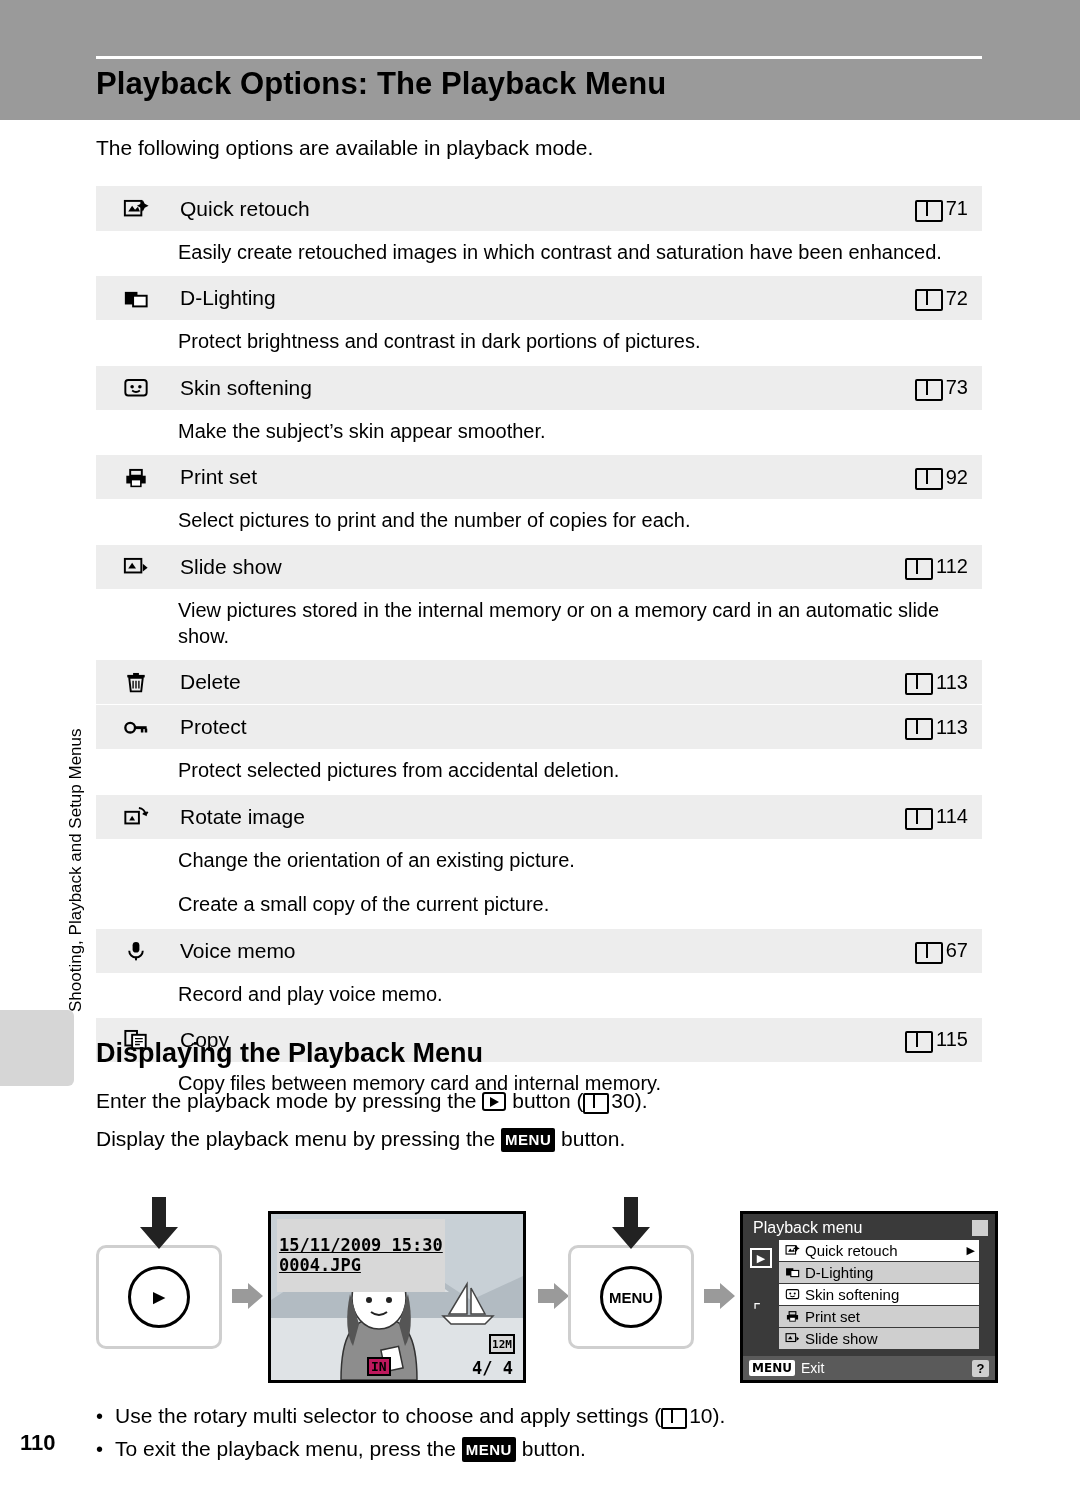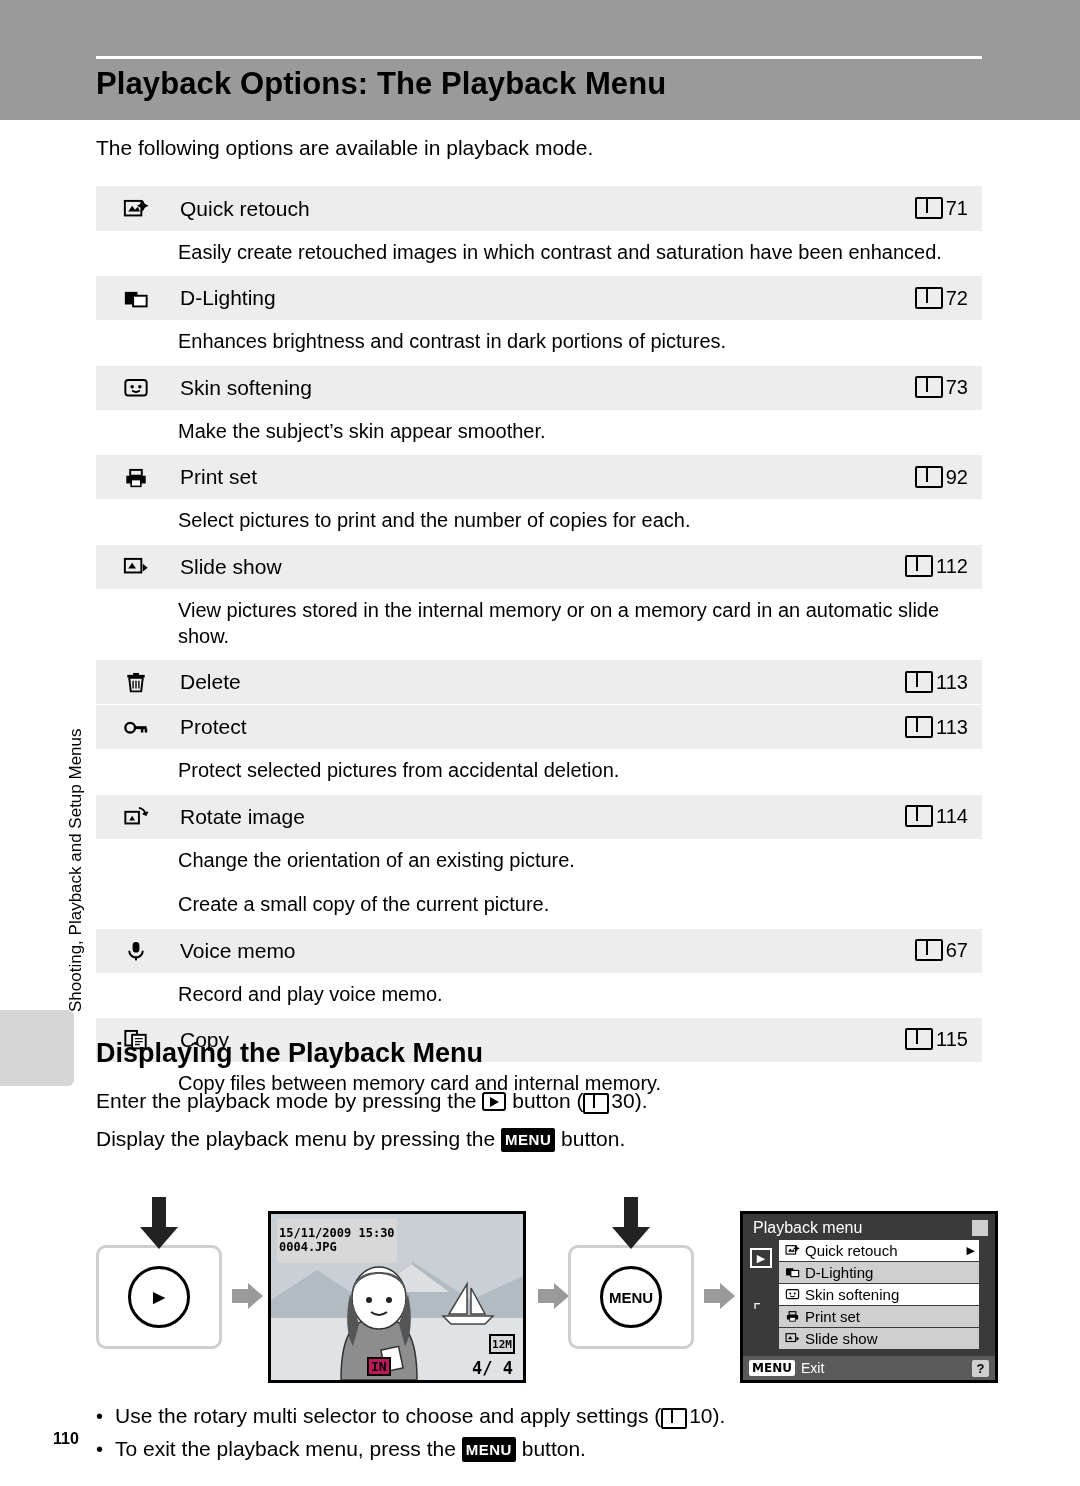--- a/index.html
+++ b/index.html
@@ -68,21 +68,21 @@
   .menu-row:first-child{ border-top:none; }
   .m-icon{
     width:80px; text-align:center;
     font-size:20px; line-height:1;
     display:flex; align-items:center; justify-content:center;
   }
   .m-label{
     flex:1; font-size:21px; padding-left:4px;
   }
   .m-ref{
-    width:120px; display:flex; align-items:flex-start; justify-content:flex-end;
+    width:120px; display:flex; align-items:center; justify-content:flex-end;
     padding-right:14px; font-size:20px; gap:7px;
   }
   .bookicon{
     display:inline-block; width:24px; height:18px;
     position:relative;
   }
   .bookicon:before{
     content:""; position:absolute; left:0; top:0; width:24px; height:18px;
     border:2px solid #000; border-radius:2px;
   }
@@ -122,23 +122,23 @@
     display:flex; align-items:center; justify-content:center;
     font-size:15px; font-weight:bold;
   }
 
   .lcd{
     position:absolute; width:258px; height:172px;
     border:3px solid #000; background:#cfd4d8; overflow:hidden;
   }
   .lcd-osd{
     position:absolute; left:6px; top:5px;
-    font-size:12px; font-weight:bold; color:#000;
+    font-size:17px; font-weight:bold; color:#000;
     font-family:"DejaVu Sans Mono", monospace;
-    background:#d8d8d8; padding:8px 2px; line-height:1.15;
+    background:#d8d8d8; padding:17px 2px; line-height:1.15;text-decoration:underline;
   }
 
   .menuscreen{
     position:absolute; width:258px; height:172px;
     border:3px solid #000; background:#3a3a3a;
   }
   .ms-title{
     color:#fff; font-size:16px; padding:5px 0 3px 10px;
   }
   .ms-item{
@@ -160,22 +160,22 @@
 
   
   .bullets{
     position:absolute; left:96px; top:1400px; width:900px;
     font-size:21px; line-height:1.55;
   }
   .bullet{ display:flex; gap:12px; }
   .bullet .dot{ font-size:20px; line-height:1.6; }
 
   .pagenum{
-    position:absolute; left:53px; top:1430px;
-    font-size:16px; font-weight:bold;
+    position:absolute; left:20px; top:1430px;
+    font-size:22px; font-weight:bold;
   }
 
   .menu-badge-inline{
     display:inline-block; background:#000; color:#fff;
     font-size:15px; font-weight:bold; padding:1px 4px; border-radius:2px;
     vertical-align:1px; letter-spacing:.5px;
   }
   .inline-book{
     display:inline-block; width:22px; height:17px; position:relative;
     vertical-align:-2px;
@@ -234,21 +234,21 @@
           <rect x="1.5" y="4" width="13" height="13" fill="#000"></rect>
         <rect x="10" y="8" width="14" height="11" fill="#fff" stroke="#000" stroke-width="2"></rect>
         </svg>
       </div>
       <div class="m-label">D-Lighting</div>
       <div class="m-ref">
         <span class="bookicon"></span>
         <span>72</span>
       </div>
     </div>
-    <div class="desc">Enhances brightness and contrast in dark portions of pictures.</div>
+    <div class="desc">Protect brightness and contrast in dark portions of pictures.</div>
     <div class="menu-row">
       <div class="m-icon">
         <svg width="26" height="21.32" viewBox="0 0 26 22">
           <rect x="2" y="3" width="22" height="16" rx="3" fill="none" stroke="#000" stroke-width="2"></rect>
         <circle cx="9" cy="10" r="1.8" fill="#000"></circle>
           <circle cx="17" cy="10" r="1.8" fill="#000"></circle>
         <path d="M9 14 Q13 17 17 14" stroke="#000" stroke-width="1.8" fill="none"></path>
         </svg>
       </div>
       <div class="m-label">Skin softening</div>

